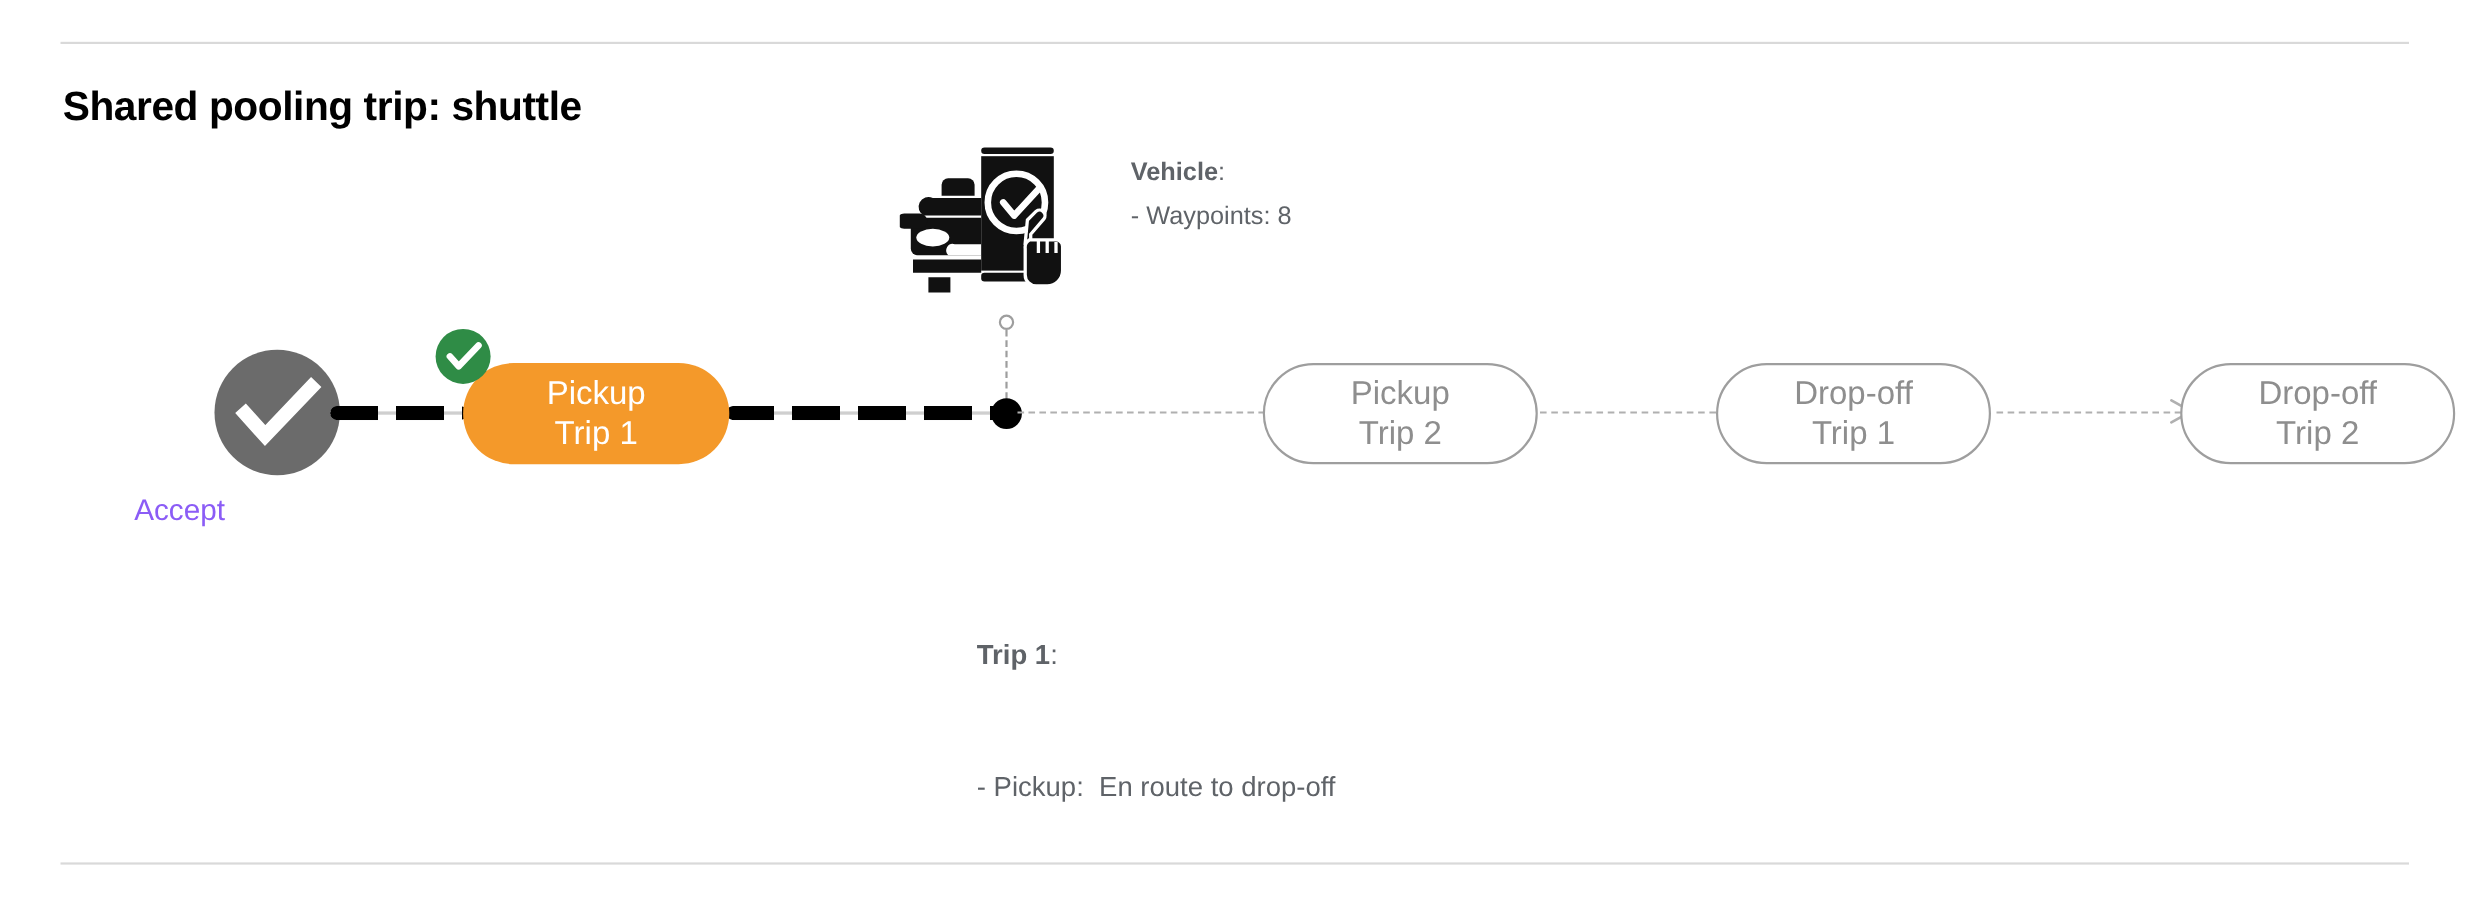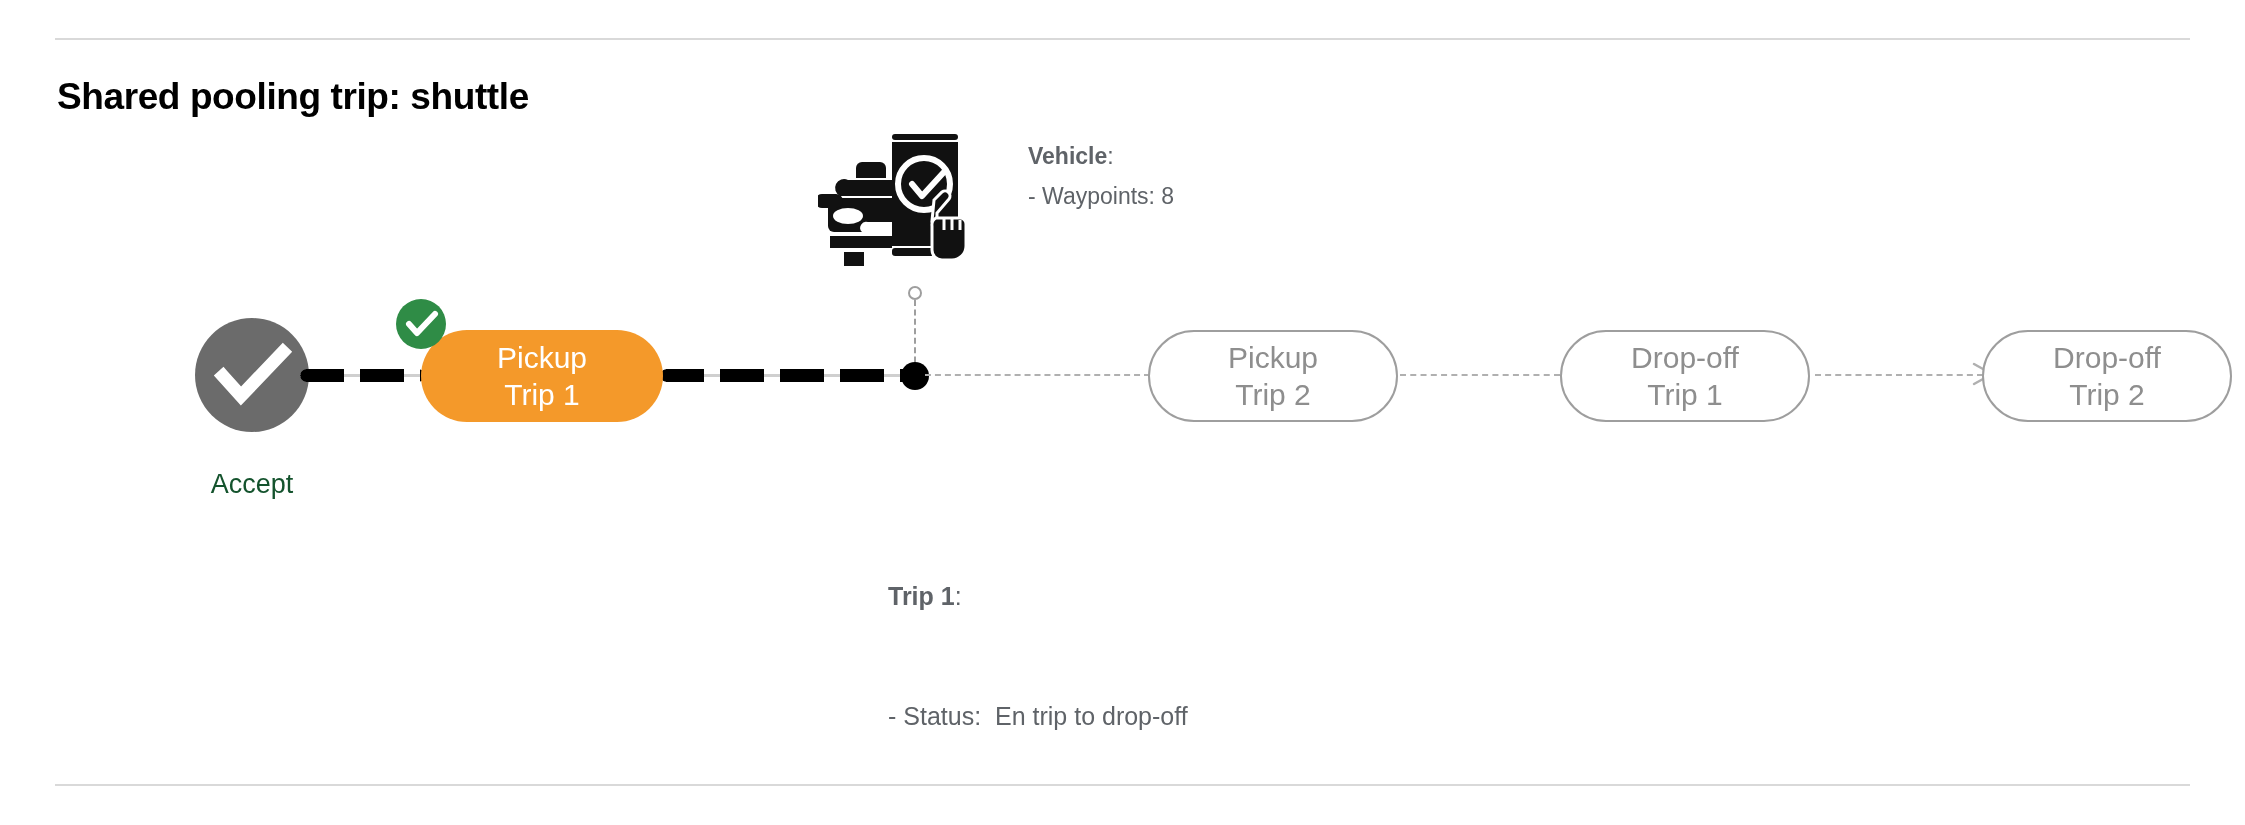--- a/index.html
+++ b/index.html
@@ -92,26 +92,25 @@
   #accept-check {
     position: absolute;
     left: 195px;
     top: 318px;
     width: 114px;
     height: 114px;
   }
   #accept-label {
     position: absolute;
     left: 122px;
-    top: 464px;
+    top: 444px;
     width: 260px;
-    text-align: center;
     font-size: 27px;
     line-height: 40px;
-    color: #14532d;
+    color: #8b5cf6;
   }
 
   
   .dash-thick {
     position: absolute;
     height: 3px;
     background: #cfcfcf;
     top: 374px;
   }
   .dash-thick::after {
@@ -329,21 +328,21 @@
     </svg>
   </div>
 
   <div class="pill-outline" id="dropoff-trip2">
     <div>Drop-off</div>
     <div>Trip 2</div>
   </div>
 
   <div id="trips-annotation">
     <div class="row"><span class="hdr">Trip 1</span><span>:</span></div>
-    <div class="row">- Status:  En trip to drop-off</div>
+    <div class="row">- Pickup:  En route to drop-off</div>
     <div class="row">- Remaining waypoints: 2</div>
     
     
     
   </div>
 
   <div class="hrule bottom"></div>
 
 </div>
 

